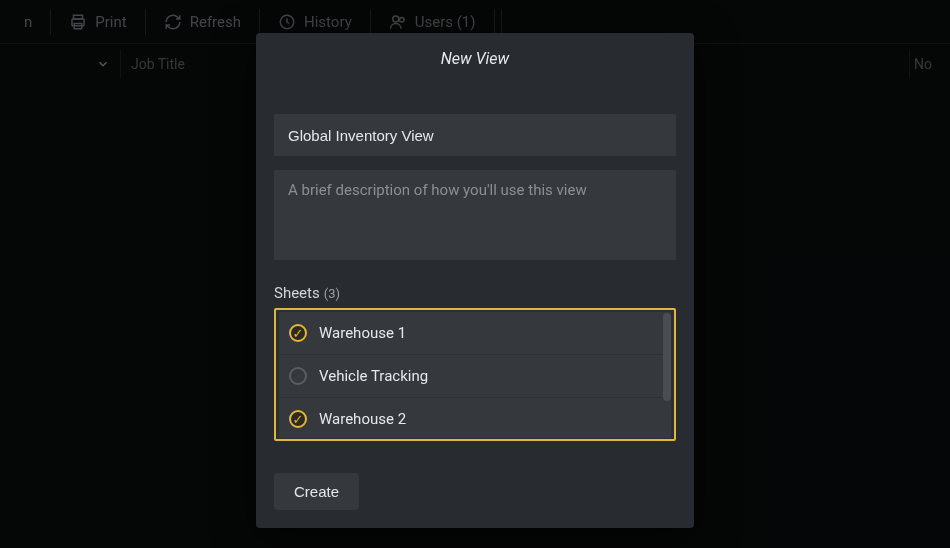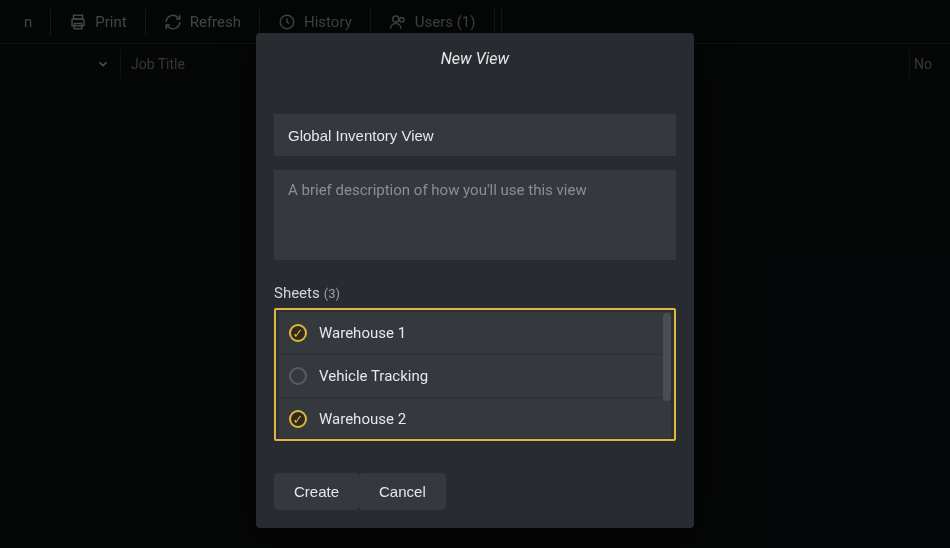--- a/index.html
+++ b/index.html
@@ -230,15 +230,14 @@
         <span>Vehicle Tracking</span>
       </div>
       <div class="sheet-item">
         <span class="chk-circle checked">✓</span>
         <span>Warehouse 2</span>
       </div>
     </div>
   </div>
   <div class="modal-footer">
     <button class="btn">Create</button>
-    <button class="btn">Cancel</button>
   </div>
 </div>
 
 </body></html>

